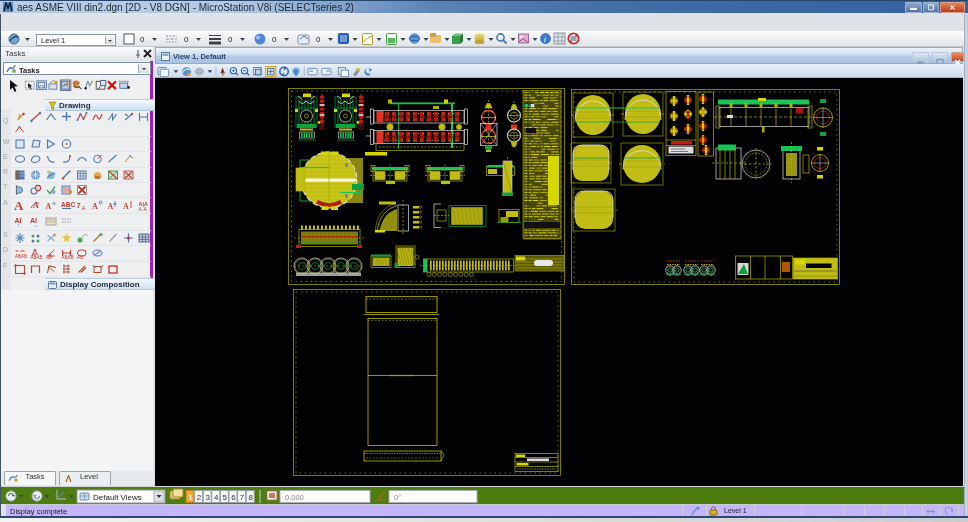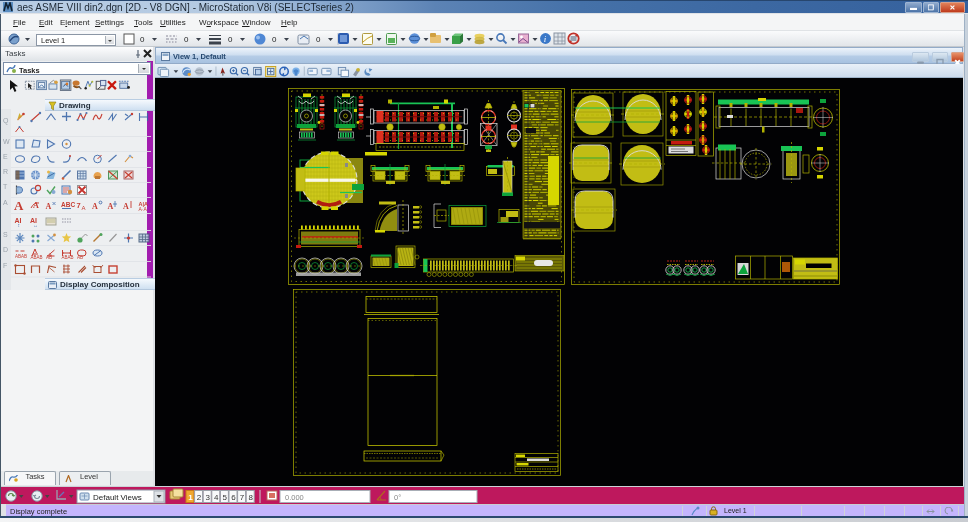--- a/index.html
+++ b/index.html
@@ -26,21 +26,21 @@
 #menubar u { text-decoration:underline; }
 
 
 #toolbar { left:0; top:31px; width:964px; height:16px;
   background:linear-gradient(#fafbfc,#e2e5e9); border-bottom:1px solid #c4c9ce; }
 .combo { position:absolute; background:#fff; border:1px solid #8b96a5; font-size:7.5px; color:#222; }
 .combo .arr { position:absolute; right:1px; top:1px; bottom:1px; width:9px; background:linear-gradient(#f4f5f6,#d8dbdf); border-left:1px solid #aab1b9; }
 .combo .arr:after { content:""; position:absolute; left:2px; top:4px; border:2.5px solid transparent; border-top-color:#444; }
 
 
-#tasks { left:1px; top:47px; width:152px; height:439px; background:#edeff1; border-right:6px solid #a21caf; }
+#tasks { left:1px; top:47px; width:152px; height:439px; background:#edeff1; border-right:3px solid #a21caf; }
 #tasksHead { position:absolute; left:0; top:0; width:152px; height:14px;
   background:linear-gradient(#fdfdfe,#dfe3e7); }
 #tasksHead .t { position:absolute; left:4px; top:2px; font-size:8px; color:#3c4248; }
 #taskCombo { position:absolute; left:2px; top:15px; width:148px; height:13px; background:#fff; border:1px solid #7c8ea8; }
 #taskCombo .txt { position:absolute; left:15px; top:2.5px; font-size:7.5px; font-weight:bold; color:#222; }
 #taskCombo .ab { position:absolute; right:1px; top:1px; width:11px; bottom:1px; background:linear-gradient(#f2f3f5,#d5d9dd); border-left:1px solid #a7aeb6; }
 #taskCombo .ab:after { content:""; position:absolute; left:3px; top:4px; border:2.5px solid transparent; border-top-color:#333; }
 #taskIcons { position:absolute; left:2px; top:30px; width:148px; height:19px; }
 .dhead { position:absolute; left:0; width:152px; height:12px;
   background:linear-gradient(#f5f9fd,#cfe0f1); border-top:1px solid #b9cde2; border-bottom:1px solid #b4c8dd;margin-left:44px; }
@@ -55,21 +55,21 @@
 #viewwin { left:155px; top:47px; width:808px; height:503px; background:#000; }
 #vtitle { position:absolute; left:0; top:0; width:808px; height:17px;
   background:linear-gradient(#edf3fa 0%,#cfdff0 45%,#b5cce6 55%,#a7c2e0 100%); border:1px solid #93abc8; }
 #vtitle .t { position:absolute; left:17px; top:4px; font-size:7.5px; font-weight:bold; color:#24476e; }
 #vtoolbar { position:absolute; left:0; top:17px; width:808px; height:14px;
   background:linear-gradient(#e9f0f8,#cddcec); border-bottom:1px solid #9fb4c9; }
 #canvas { position:absolute; left:0; top:31px; width:808px; height:408px; background:#020204; }
 .vbtn { position:absolute; top:3.5px; height:10px; border:1px solid #b9cbde; border-radius:1px; }
 
 
-#botbar { left:1px; top:486px; width:963px; height:18px; background:#be185d; border-top:1px solid #cdd2d7; }
+#botbar { left:1px; top:486px; width:963px; height:18px; background:#4d7c0f; border-top:1px solid #cdd2d7; }
 #statusbar { left:6px; top:504px; width:963px; height:12px; background:#c4b5fd; border-top:1px solid #c8cdd2; }
 #statusbar .sl { position:absolute; top:2px; font-size:7.5px; color:#222; }
 .ssep { position:absolute; top:1px; width:1px; height:10px; background:#cfd4d8; }
 
 #rightedge { left:964px; top:14px; width:4px; height:502px; background:linear-gradient(to right,#8aa0b8,#ccd6e0 40%,#c3cdd8); }
 #botborder { left:0; top:516px; width:968px; height:2px; background:#2c4a6e; }
 #pagebottom { left:0; top:518px; width:968px; height:4px; background:linear-gradient(to right,#f3f4f5,#c9ccd1); }
 #leftedge { left:0; top:14px; width:1px; height:502px; background:#456; }
 </style>
 </head>
@@ -86,31 +86,20 @@
         <span>▬</span>
       </div>
   <div id="btnmax" class="winbtn">
         <span>❐</span>
       </div>
   <div id="btncls" class="winbtn">
         <span>✕</span>
       </div>
 </div>
 
-<div id="menubar" class="abs">
-  <span style="left:13px"><u>F</u>ile</span>
-  <span style="left:39px"><u>E</u>dit</span>
-  <span style="left:60px">E<u>l</u>ement</span>
-  <span style="left:95px"><u>S</u>ettings</span>
-  <span style="left:134px"><u>T</u>ools</span>
-  <span style="left:160px"><u>U</u>tilities</span>
-  <span style="left:199px">W<u>o</u>rkspace</span>
-  <span style="left:242px"><u>W</u>indow</span>
-  <span style="left:281px"><u>H</u>elp</span>
-</div>
 
 <div id="toolbar" class="abs">
   <svg class="abs" style="left:0;top:0" width="964" height="16" viewBox="0 0 964 16">
         <circle cx="14" cy="8" r="5" fill="#7aa0cc"></circle>
         <circle cx="14" cy="8" r="5" fill="none" stroke="#3f6699" stroke-width="1"></circle>
         <path d="M10 10 q4 -6 8 -4" stroke="#25477a" stroke-width="1.4" fill="none"></path>
 <path d="M25 7 l5 0 l-2.5 3 z" fill="#3a414c"></path>
 <rect x="124" y="3" width="10" height="10" fill="#fff" stroke="#555" stroke-width="1"></rect>
 <text x="140" y="11" font-size="8" fill="#222" font-family="Liberation Sans">0</text>
 <path d="M152 7 l5 0 l-2.5 3 z" fill="#3a414c"></path>

